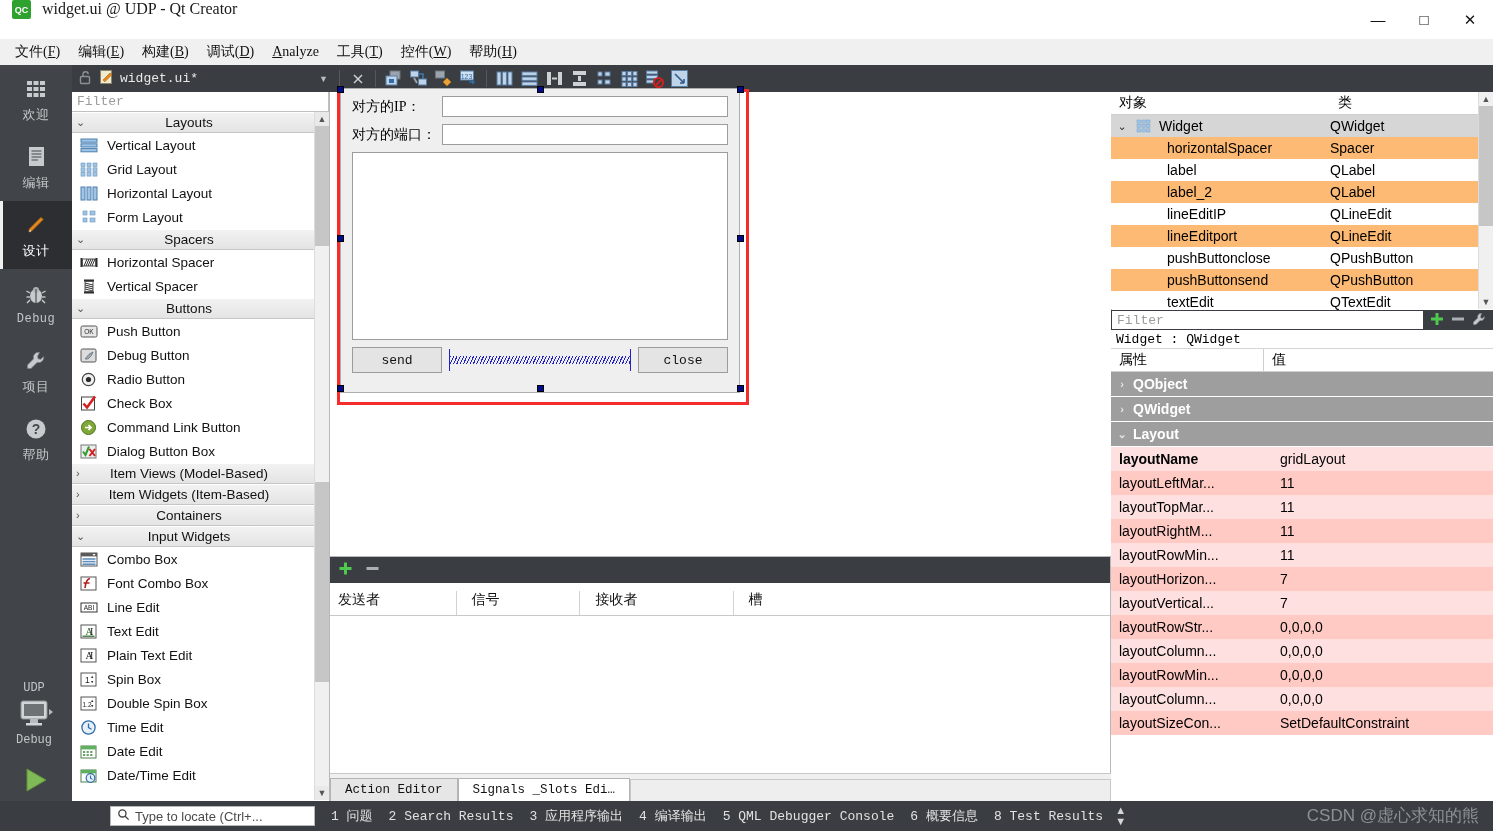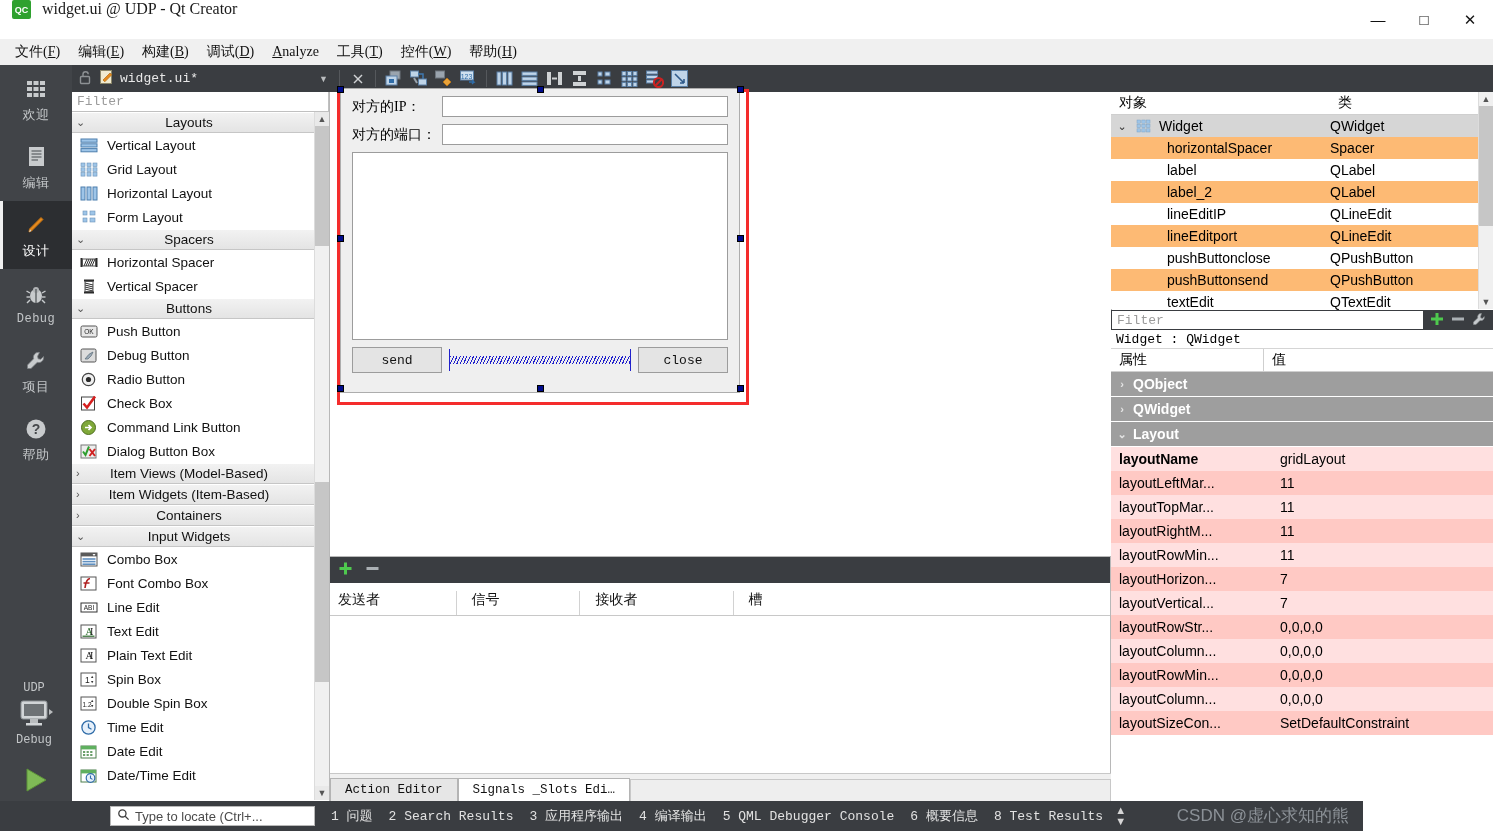--- a/index.html
+++ b/index.html
@@ -143,21 +143,21 @@
   .pe-group{height:24px;background:#9e9e9e;color:#fff;font-weight:bold;font-size:14px;
     display:flex;align-items:center;border-bottom:1px solid #fff;}
   .pe-group .arw{width:22px;text-align:center;font-size:11px;color:#e4e4e4;}
   .pe-prow{height:24px;display:flex;align-items:center;font-size:14px;background:#ffe0e0;}
   .pe-prow.alt{background:#ffc9c4;}
   .pe-prow .c1{width:153px;box-sizing:border-box;overflow:hidden;white-space:nowrap;margin-left:8px;}
   .pe-prow .c2{flex:1;padding-left:8px;}
   .pe-prow.bold .c1{font-weight:bold;}
 
   
-  .statusbar{position:absolute;left:0;bottom:0;width:1363px;height:30px;background:#3a3d41;
+  .statusbar{position:absolute;left:0;bottom:0;width:1493px;height:30px;background:#3a3d41;
     display:flex;align-items:center;}
   .locator{margin-left:110px;width:205px;height:20px;background:#fff;border:1px solid #b8b8b8;
     display:flex;align-items:center;padding-left:6px;box-sizing:border-box;}
   .locator .ph{font-size:13px;color:#4b4b4b;margin-left:5px;}
   .sbitem{margin-left:16px;font-family:"Liberation Mono",monospace;font-size:13px;color:#e2e2e2;white-space:nowrap;}
   .sbarrows{margin-left:12px;color:#d6d6d6;font-size:11px;line-height:1;text-align:center;}
   .watermark{position:absolute;right:14px;top:3px;font-size:17px;color:#9aa0a6;opacity:.85;
     font-family:"Liberation Sans",sans-serif;}
   .sb-left-strip{position:absolute;left:72px;bottom:0;width:28px;height:30px;background:#3a3d41;
     display:flex;align-items:center;justify-content:center;}

